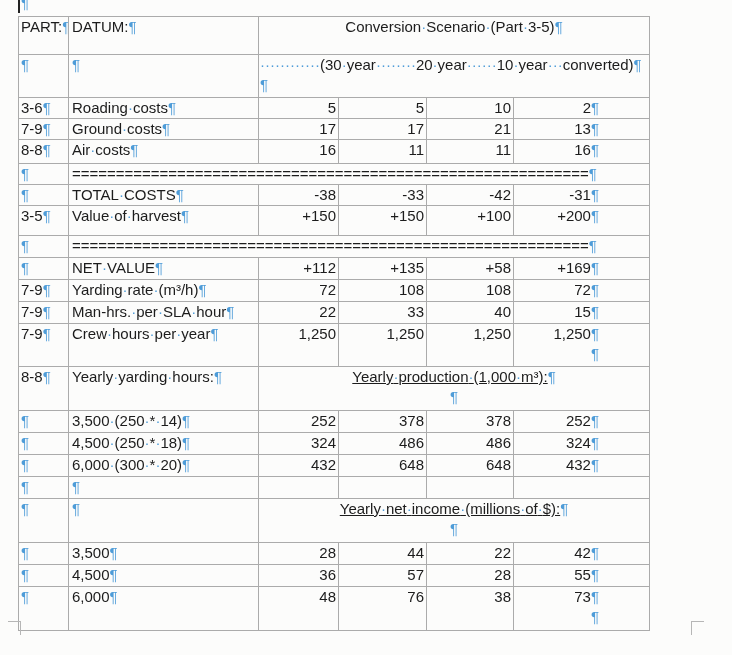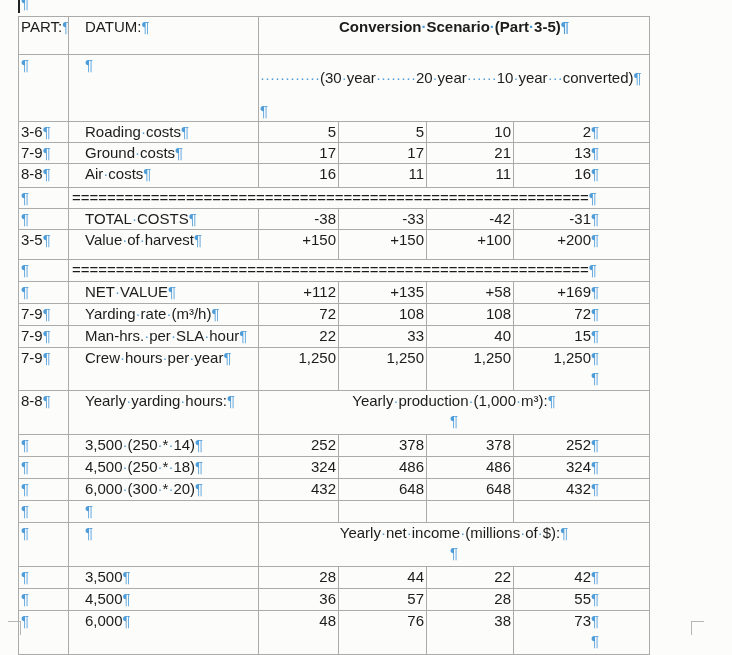--- a/index.html
+++ b/index.html
@@ -16,28 +16,28 @@
   table.doc{
     position:absolute;left:18px;top:16px;width:631px;
     border-collapse:collapse;table-layout:fixed;
   }
   td{
     border:1px solid #ababab;padding:0;vertical-align:top;overflow:hidden;
     background:#fcfcfb;
   }
   .line{line-height:20px;white-space:nowrap;height:20px;}
   .fm{color:#4e9cd8;} 
-  .ul{}
+  .ul{text-decoration:underline;}
 
   td.part .line{padding-left:2px;}
-  td.label .line{padding-left:16px;}
+  td.label .line{padding-left:3px;}
   td.num{text-align:right;} td.num .line{padding-right:2px;}
   td.numlast{text-align:right;} td.numlast .line{padding-right:50px;}
-  td.scenario-header{text-align:center;font-weight:700;}
-  td.tab-line .line{padding-left:1px;margin-top:13px;}
+  td.scenario-header{text-align:center;font-weight:400;}
+  td.tab-line .line{padding-left:1px;}
   td.sep .line{padding-left:3px;}
   td.section-title{text-align:center;}
 
   
   .corner-left{position:absolute;left:8px;top:621px;width:12px;height:13px;
     border-top:1px solid #b6b6b6;border-right:1px solid #b6b6b6;}
   .corner-right{position:absolute;left:691px;top:621px;width:12px;height:13px;
     border-top:1px solid #b6b6b6;border-left:1px solid #b6b6b6;}
 </style>
 </head>

